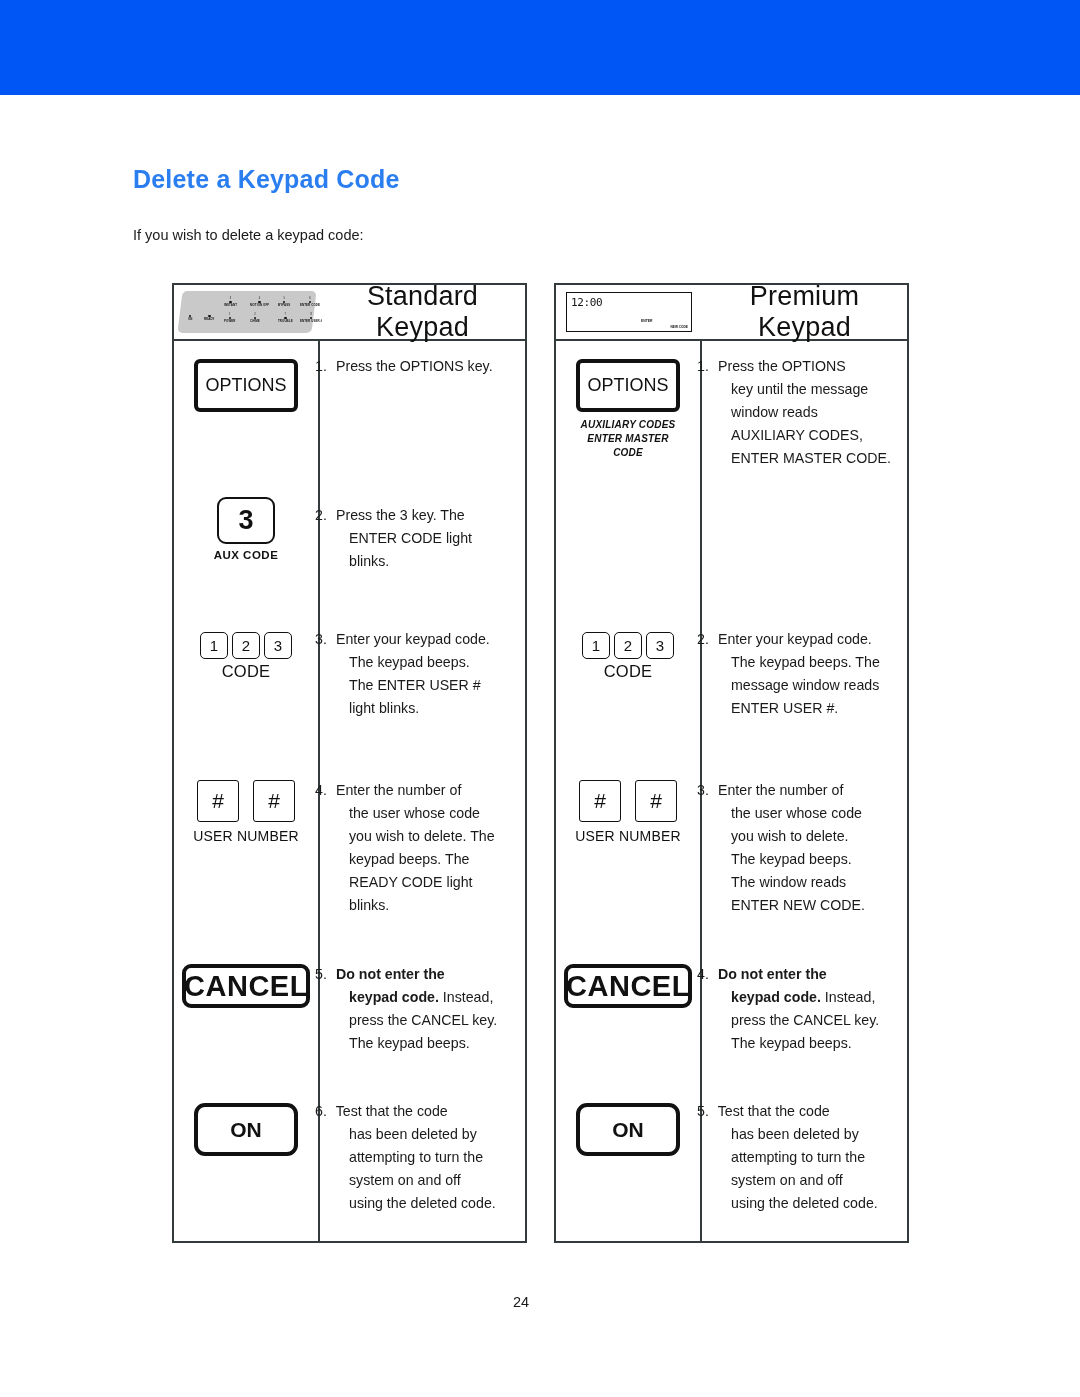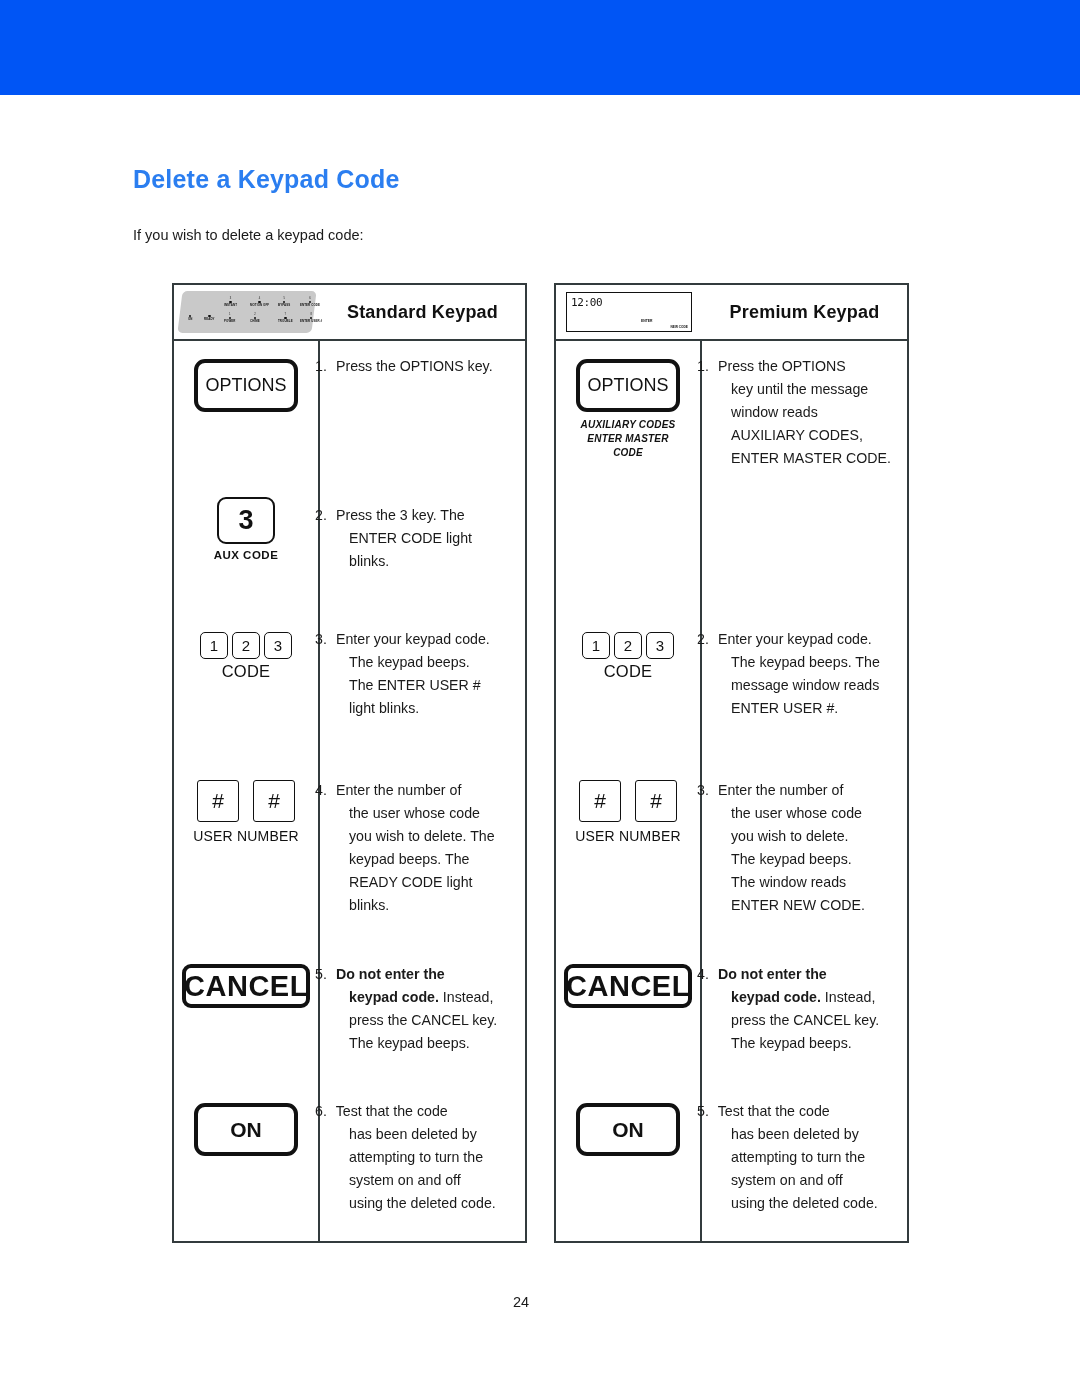--- a/index.html
+++ b/index.html
@@ -76,22 +76,22 @@
     flex: 0 0 146px;
     height: 100%;
     display: flex;
     align-items: center;
     justify-content: center;
     box-sizing: border-box;
   }
   .kp-header-title {
     flex: 1;
     text-align: center;
-    font-size: 18px;
-    font-weight: bold;
+    font-size: 27px;
+    font-weight: normal;
     color: #111;
     letter-spacing: 0.2px;
   }
 
   
   .mini-std {
     width: 134px;
     height: 42px;
     background: #c9c9c9;
     border-radius: 5px;
@@ -182,21 +182,21 @@
     padding: 14px 10px 0 12px;
     font-size: 14.2px;
     line-height: 1.62;
     color: #1a1a1a;
   }
 
   
   .key-options {
     width: 104px; height: 53px;
     border: 4px solid #111;
-    border-radius: 11px;
+    border-radius: 6px;
     display: flex; align-items: center; justify-content: center;
     font-size: 18px;
     color: #111;
     box-sizing: border-box;
     background: #fff;
   }
   .key-cancel {
     width: 128px; height: 44px;
     border: 4px solid #111;
     border-radius: 9px;

